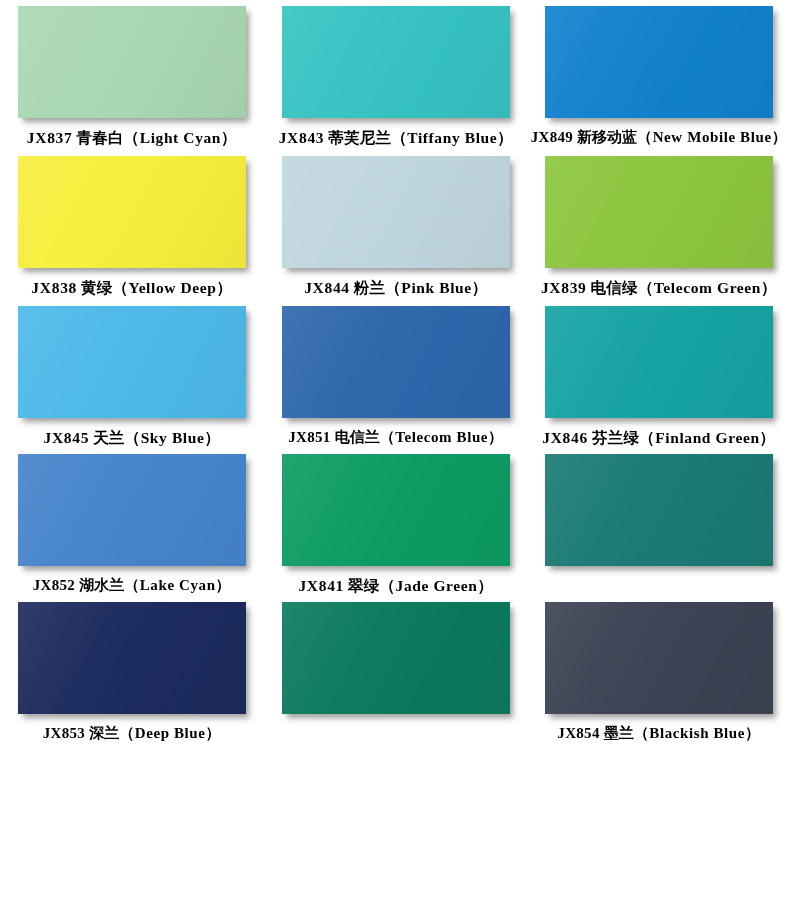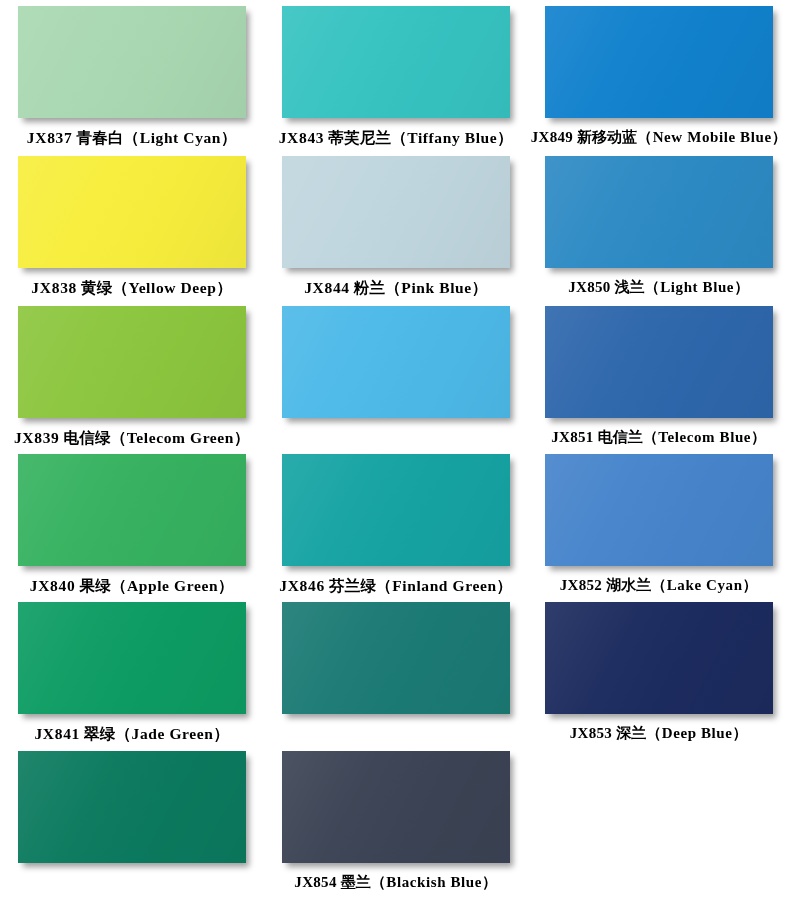--- a/index.html
+++ b/index.html
@@ -113,48 +113,37 @@
         <div class="chip" style="background-color: rgb(247, 238, 60);"></div>
       </div>
       <div class="caption"><span class="code">JX838</span><span class="cn">黄绿</span><span class="en">（Yellow Deep）</span></div>
     </div>
     <div class="swatch-cell col-2">
       <div class="chip-wrap">
         <div class="chip" style="background-color: rgb(192, 214, 222);"></div>
       </div>
       <div class="caption"><span class="code">JX844</span><span class="cn">粉兰</span><span class="en">（Pink Blue）</span></div>
     </div>
-    <div class="swatch-cell col-3">
-      <div class="chip-wrap">
-        <div class="chip" style="background-color: rgb(45, 138, 196);"></div>
-      </div>
-      <div class="caption"><span class="code">JX850</span><span class="cn">浅兰</span><span class="en">（Light Blue）</span></div>
-    </div>
     <div class="swatch-cell col-1">
       <div class="chip-wrap">
         <div class="chip" style="background-color: rgb(140, 198, 62);"></div>
       </div>
       <div class="caption"><span class="code">JX839</span><span class="cn">电信绿</span><span class="en">（Telecom Green）</span></div>
     </div>
     <div class="swatch-cell col-2">
       <div class="chip-wrap">
         <div class="chip" style="background-color: rgb(77, 185, 232);"></div>
       </div>
+      <div class="caption"><span class="code">JX845</span><span class="cn">天兰</span><span class="en">（Sky Blue）</span></div>
     </div>
     <div class="swatch-cell col-3">
       <div class="chip-wrap">
         <div class="chip" style="background-color: rgb(46, 103, 172);"></div>
       </div>
       <div class="caption"><span class="code">JX851</span><span class="cn">电信兰</span><span class="en">（Telecom  Blue）</span></div>
-    </div>
-    <div class="swatch-cell col-1">
-      <div class="chip-wrap">
-        <div class="chip" style="background-color: rgb(54, 178, 96);"></div>
-      </div>
-      <div class="caption"><span class="code">JX840</span><span class="cn">果绿</span><span class="en">（Apple Green）</span></div>
     </div>
     <div class="swatch-cell col-2">
       <div class="chip-wrap">
         <div class="chip" style="background-color: rgb(22, 163, 163);"></div>
       </div>
       <div class="caption"><span class="code">JX846</span><span class="cn">芬兰绿</span><span class="en">（Finland Green）</span></div>
     </div>
     <div class="swatch-cell col-3">
       <div class="chip-wrap">
         <div class="chip" style="background-color: rgb(70, 132, 203);"></div>

